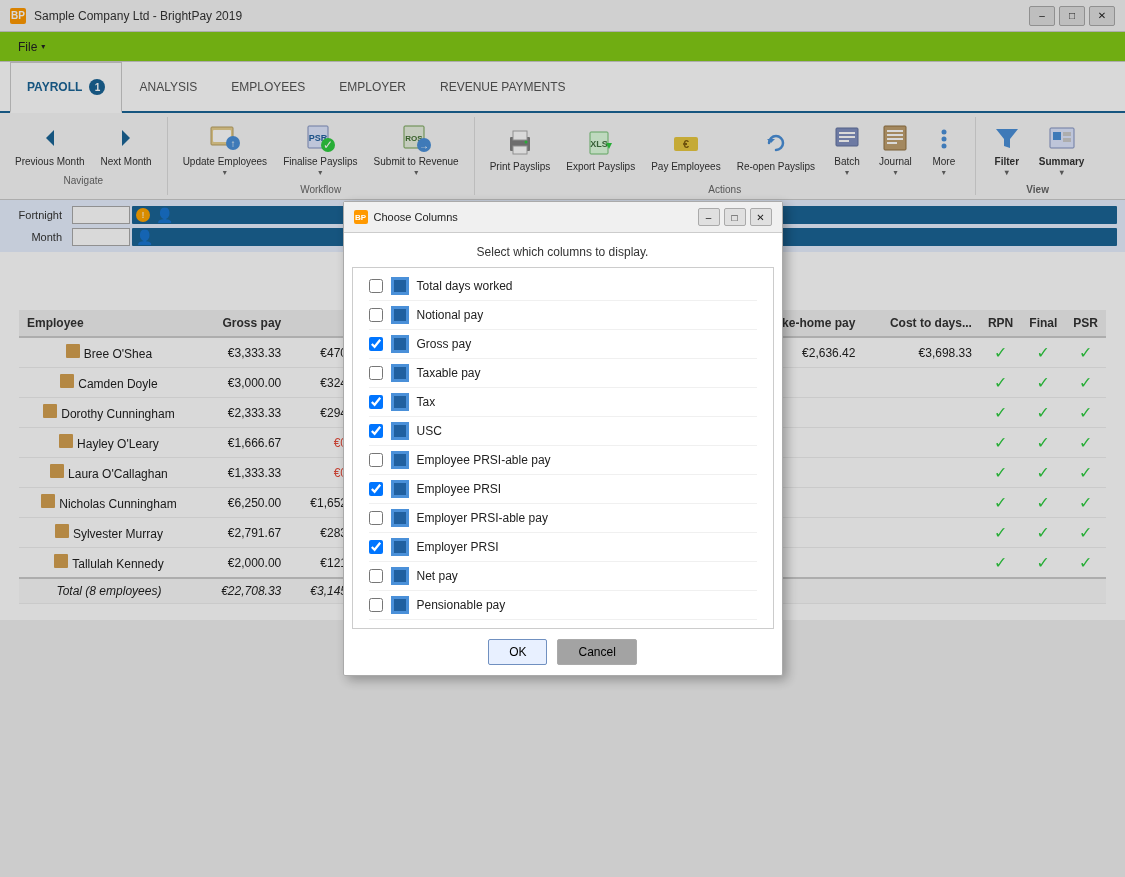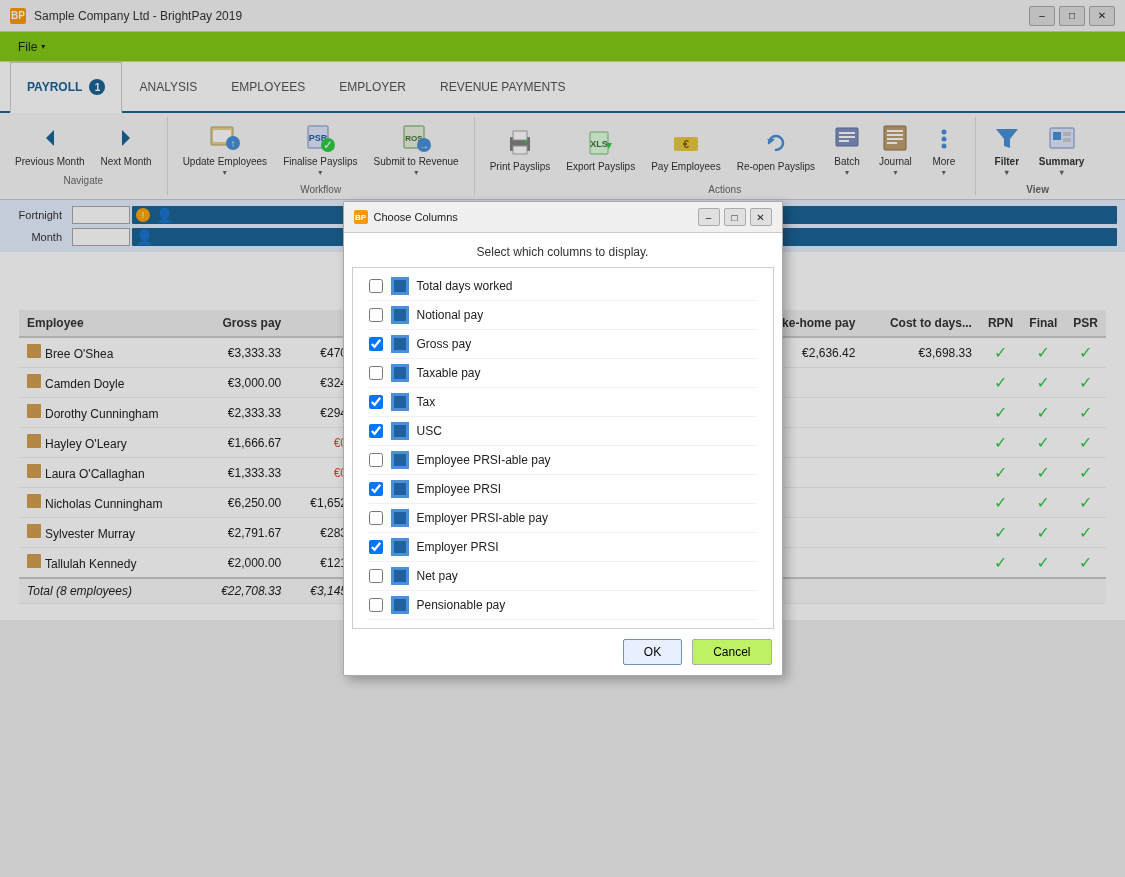--- a/index.html
+++ b/index.html
@@ -43,21 +43,21 @@
     .main-content { padding: 16px 19px; background: #fff; }
     .month-title { font-size: 22px; font-weight: normal; margin-bottom: 16px; text-align: center; }
     .month-title strong { font-weight: bold; }
     .month-title span.date { color: #e67e22; }
 
     
     .payroll-table { width: 100%; border-collapse: collapse; font-size: 12px; }
     .payroll-table th { background: #f0f0f0; border-bottom: 2px solid #ccc; padding: 6px 8px; text-align: right; font-weight: 600; color: #333; }
     .payroll-table th:first-child { text-align: left; }
     .payroll-table td { padding: 5px 8px; border-bottom: 1px solid #eee; text-align: right; }
-    .payroll-table td:first-child { text-align: left; }
+    .payroll-table td:first-child { text-align: center; }
     .employee-icon { width: 14px; height: 14px; background: #d4a050; display: inline-block; margin-right: 4px; border-radius: 1px; }
     .check-green { color: #2ecc40; font-size: 16px; }
     .tax-red { color: #e74c3c; }
     .payroll-table .total-row td { border-top: 2px solid #ccc; font-style: italic; background: #fafafa; }
     .col-rpn, .col-final, .col-psr { width: 40px; text-align: center !important; background: #1a6496; color: white; font-size: 12px; font-weight: bold; }
     .status-col { text-align: center !important; }
 
     
     .overlay { position: fixed; top: 0; left: 0; right: 0; bottom: 0; background: rgba(0,0,0,0.15); z-index: 100; display: flex; align-items: center; justify-content: center; }
     .dialog { background: white; border: 1px solid #aaa; box-shadow: 4px 4px 12px rgba(0,0,0,0.3); width: 440px; border-radius: 2px; }
@@ -66,22 +66,22 @@
     .dialog-title-text { font-size: 11px; font-weight: 400; margin-left: 6px; flex: 1; }
     .dialog-title-controls { display: flex; gap: 4px; }
     .dialog-ctrl-btn { width: 22px; height: 18px; border: 1px solid #aaa; background: #e0e0e0; border-radius: 2px; display: flex; align-items: center; justify-content: center; cursor: pointer; font-size: 10px; }
     .dialog-subtitle { padding: 12px 16px 8px; text-align: center; font-size: 12px; color: #333; }
     .dialog-content { padding: 4px 16px 8px; max-height: 370px; overflow-y: auto; border: 1px solid #ccc; margin: 0 8px; }
     .checkbox-row { display: flex; align-items: center; padding: 5px 0; border-bottom: 1px solid #f0f0f0; }
     .checkbox-row input[type=checkbox] { margin-right: 8px; width: 14px; height: 14px; }
     .col-icon { width: 18px; height: 18px; background: #4a90d9; margin-right: 8px; display: inline-flex; align-items: center; justify-content: center; }
     .col-icon-inner { width: 12px; height: 12px; background: #2060a0; }
     .checkbox-label { font-size: 12px; color: #222; }
-    .dialog-footer { display: flex; justify-content: flex-end; gap: 10px; padding: 10px; }
-    .dialog-btn { padding: 5px 20px; border: 1px solid #aaa; background: #bef264; border-radius: 2px; cursor: pointer; font-size: 12px; }
+    .dialog-footer { display: flex; justify-content: center; gap: 10px; padding: 10px; }
+    .dialog-btn { padding: 5px 20px; border: 1px solid #aaa; background: #a3a3a3; border-radius: 2px; cursor: pointer; font-size: 12px; }
     .dialog-btn.primary { background: #e8f0ff; border-color: #7090c0; }
   </style>
 </head>
 <body>
 
 <div class="title-bar">
   <div class="title-bar-left">
     <div class="title-bar-logo">BP</div>
     <span class="title-bar-text">Sample Company Ltd - BrightPay 2019</span>
   </div>

